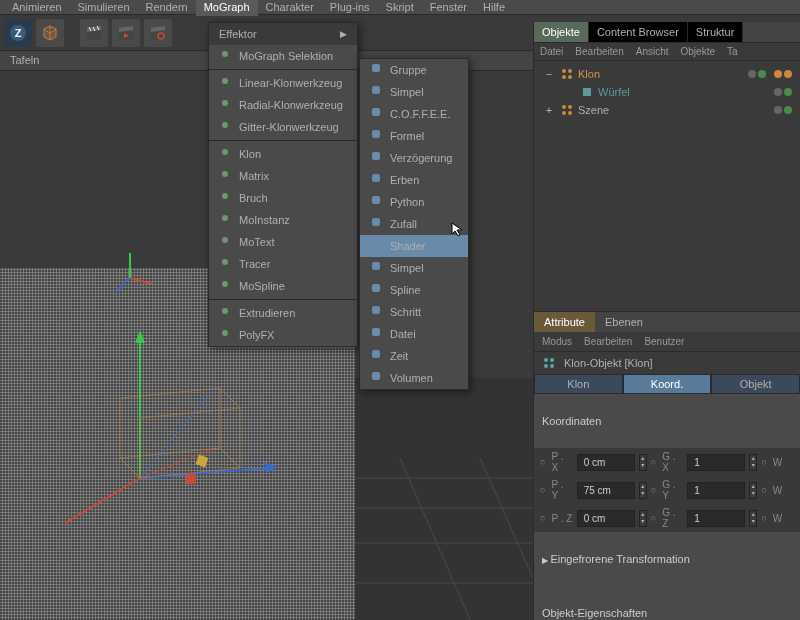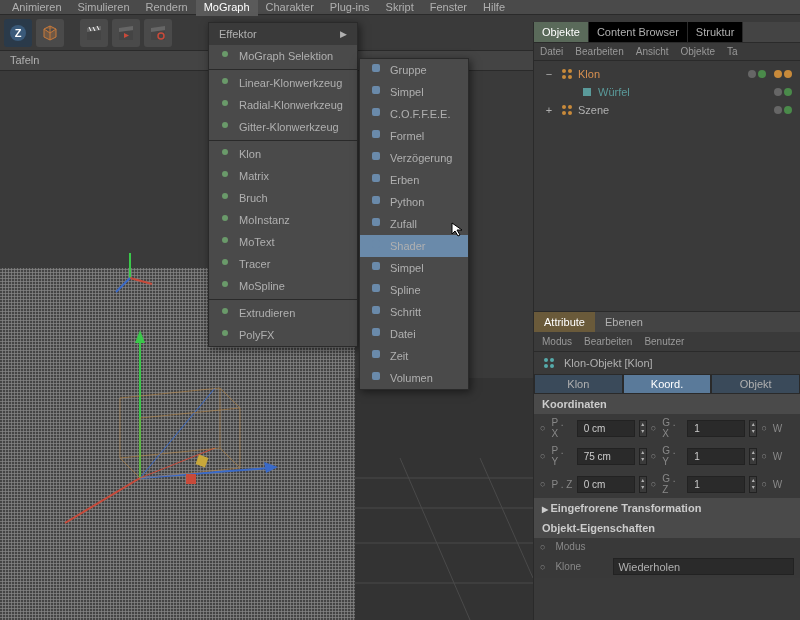--- a/index.html
+++ b/index.html
@@ -38,21 +38,21 @@
 .klon-label{color:#d89050}
 .wurfel-label{color:#5a9a9a}
 .attr-panel{border-top:1px solid #2a2a2a;background:#393939}
 .attr-tabs{display:flex;background:#444}
 .attr-tab{padding:4px 10px;cursor:pointer}
 .attr-tab.active{background:#6a5a3a;color:#fff}
 .attr-header{background:#3a3a3a;padding:4px 8px;display:flex;align-items:center;gap:8px}
 .attr-subtabs{display:flex;width:100%}
 .attr-subtab{flex:1;text-align:center;padding:3px;background:#3a4a5a;border:1px solid #2a2a2a;cursor:pointer}
 .attr-subtab.active{background:#5a7a9a;color:#fff}
-.section-header{background:#4a4a4a;padding:4px 8px;font-weight:bold;color:#ccc}
+.section-header{background:#4a4a4a;padding:21px 8px;font-weight:normal;color:#ccc}
 .section-header.collapsible:before{content:"▶ ";font-size:8px}
 .coord-row{display:flex;align-items:center;padding:3px 6px;gap:4px}
 .coord-label{width:28px;color:#888;font-size:10px;display:flex;align-items:center;gap:2px}
 .coord-input{width:58px;height:17px;background:#2a2a2a;border:1px solid #222;color:#ccc;padding:0 6px;font-size:10px}
 .spinner{width:10px;height:17px;background:#3a3a3a;border:1px solid #222;display:flex;flex-direction:column}
 .spinner div{flex:1;text-align:center;font-size:6px;line-height:7px}
 .prop-row{display:flex;align-items:center;padding:3px 6px;gap:8px}
 .prop-label{width:50px;color:#888;font-size:10px}
 .prop-select{flex:1;height:17px;background:#2a2a2a;border:1px solid #222;color:#ccc;padding:0 4px;font-size:10px;display:flex;align-items:center;gap:6px}
 .viewport{position:absolute;left:0;top:78px;width:533px;height:542px;background:#3a3a3a}

